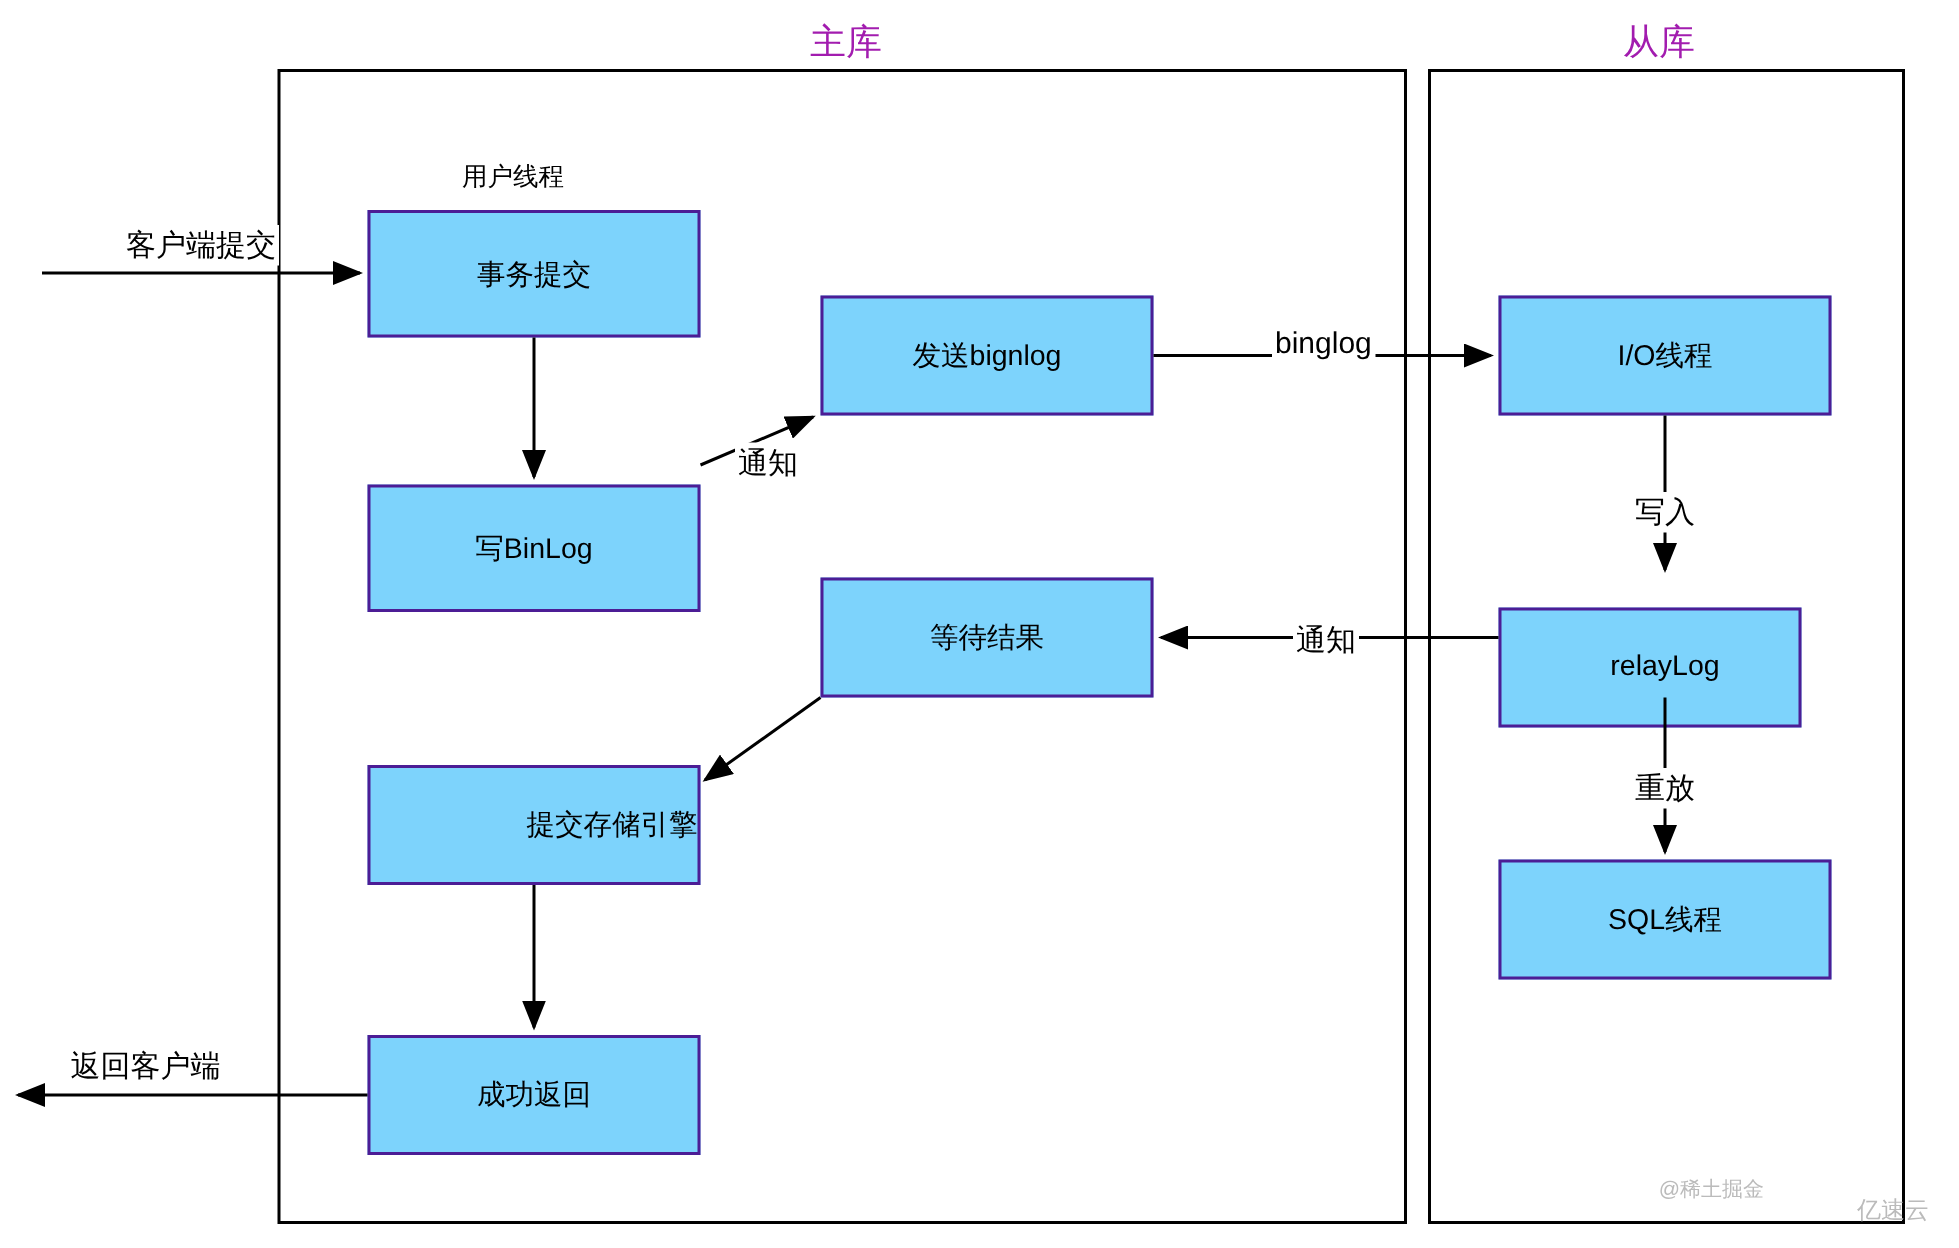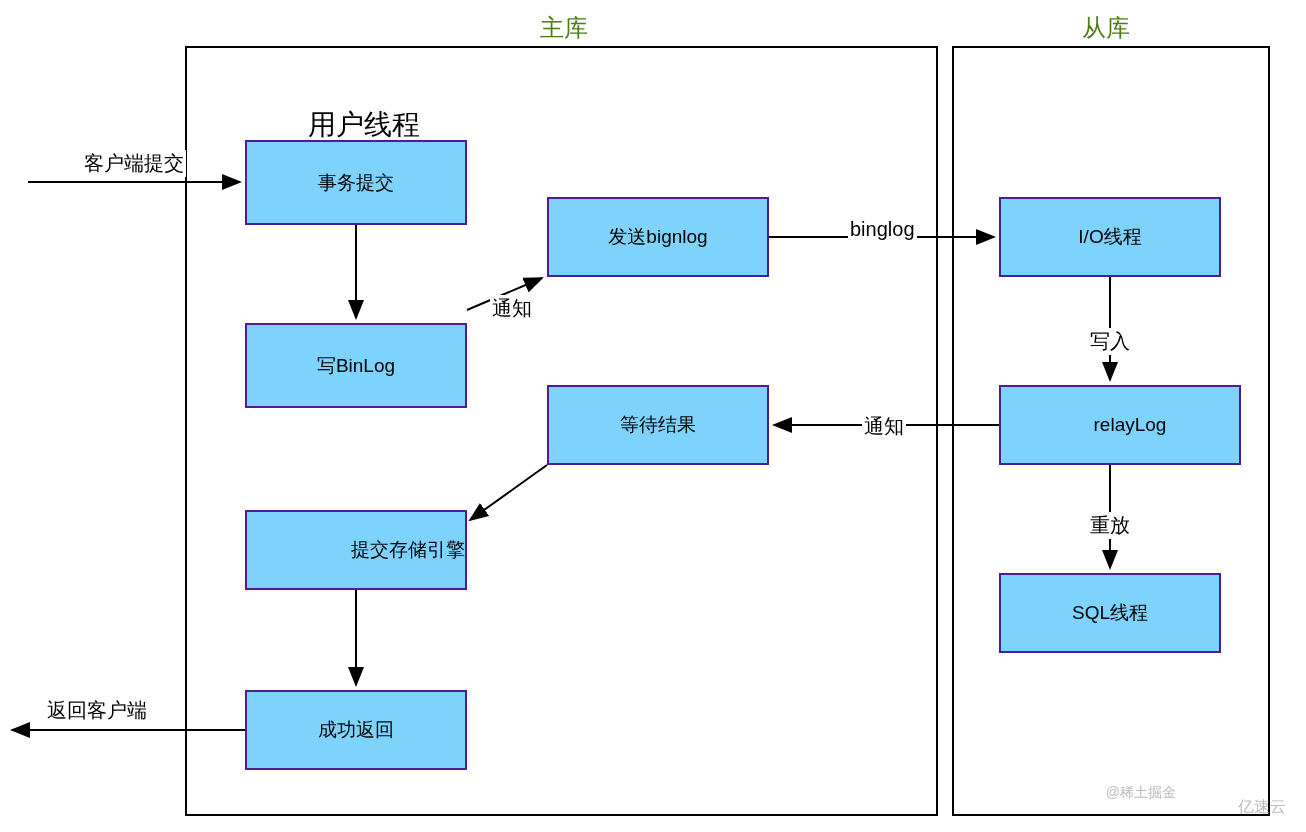--- a/index.html
+++ b/index.html
@@ -11,37 +11,37 @@
       position: relative;
     }
     .container-box {
       position: absolute;
       border: 2px solid #000;
       background: transparent;
     }
     .container-label {
       position: absolute;
       font-size: 24px;
-      color: #4d7c0f;
+      color: #a21caf;
       white-space: nowrap;
     }
     .node {
       position: absolute;
       background: #7dd3fc;
       border: 2px solid #4c1d95;
       display: flex;
       align-items: center;
       justify-content: center;
       font-size: 19px;
       color: #000;
       white-space: nowrap;
     }
     .sub-label {
       position: absolute;
-      font-size: 28px;
+      font-size: 17px;
       color: #000;
       white-space: nowrap;
     }
     .edge-label {
       position: absolute;
       font-size: 20px;
       color: #000;
       white-space: nowrap;
       background: #fff;
       padding: 0 2px;
@@ -91,21 +91,21 @@
 </div>
 
 <div class="node" style="left:245px; top:690px; width:222px; height:80px;">
   <span>成功返回</span>
 </div>
 
 <div class="node" style="left:999px; top:197px; width:222px; height:80px;">
   <span>I/O线程</span>
 </div>
 
-<div class="node" style="left:999px; top:385px; width:242px; height:80px;padding-left:20px;">
+<div class="node" style="left:999px; top:405px; width:202px; height:80px;padding-left:20px;">
   <span>relayLog</span>
 </div>
 
 <div class="node" style="left:999px; top:573px; width:222px; height:80px;justify-content:center;">
   <span>SQL线程</span>
 </div>
 
 <svg class="arrows">
   <defs>
     <marker id="arrowhead" markerWidth="10" markerHeight="8" refX="9" refY="4" orient="auto" markerUnits="strokeWidth">

